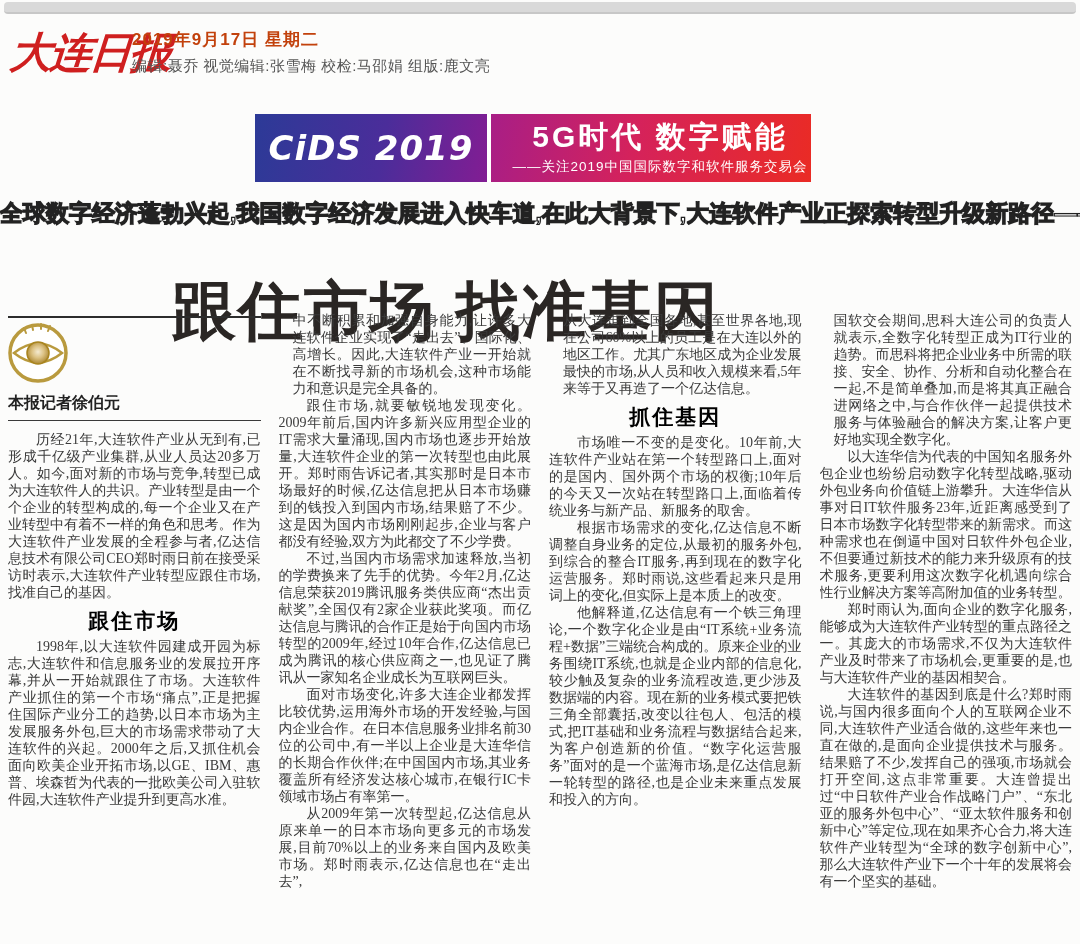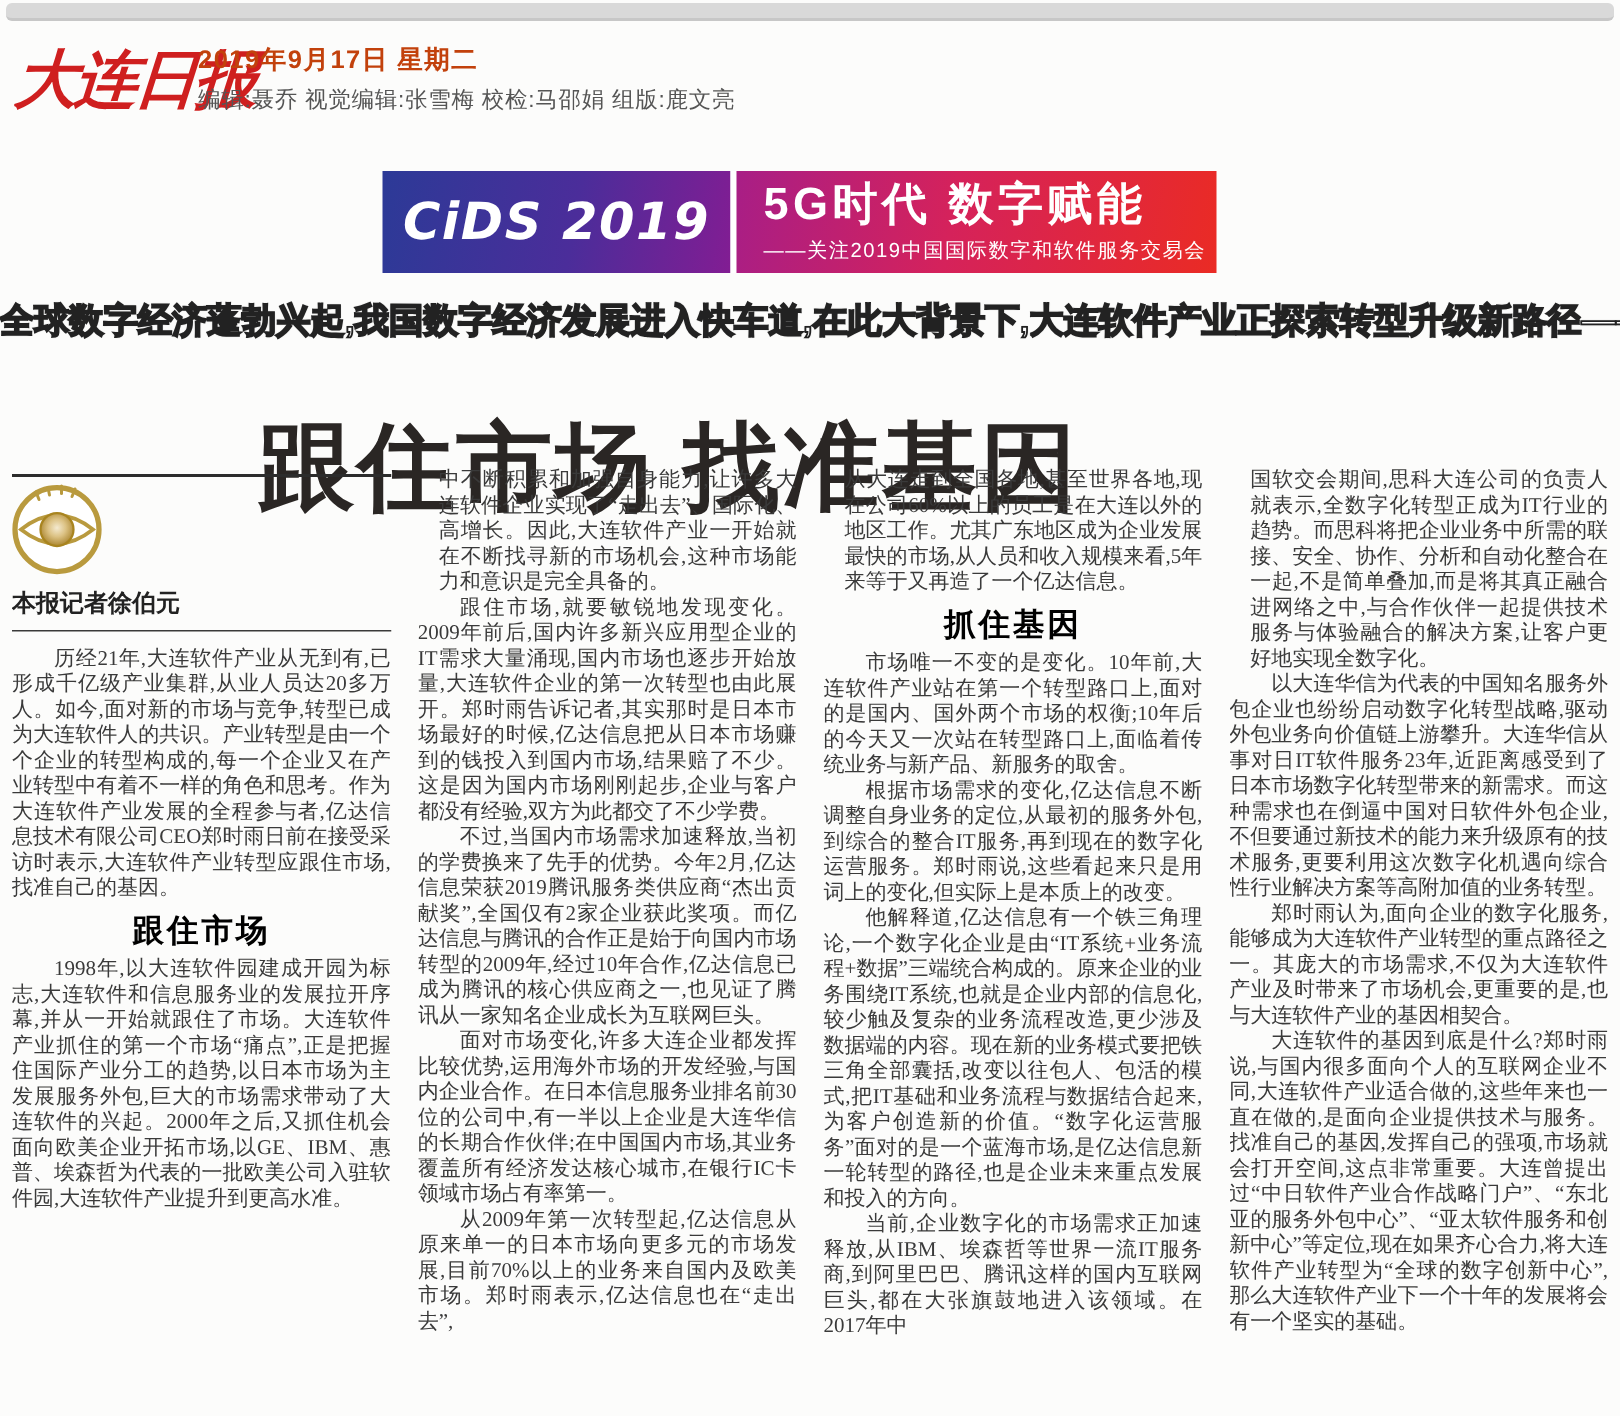--- a/index.html
+++ b/index.html
@@ -18,21 +18,21 @@
   .mast-info{position:absolute;top:28px;left:132px;white-space:nowrap;}
   .date-line{font-family:"Liberation Sans",sans-serif;font-size:17px;color:#c2410c;font-weight:700;letter-spacing:1px;}
   .editors-line{font-family:"Liberation Sans",sans-serif;font-size:15px;color:#555;margin-top:6px;letter-spacing:0.5px;}
   
   .banner{position:absolute;left:255px;top:114px;width:556px;height:68px;display:flex;}
   .banner-left{width:232px;height:100%;background:linear-gradient(100deg,#2c3a97 0%,#4b2d9a 55%,#821d93 100%);
     display:flex;align-items:center;justify-content:center;}
   .fair-logo{font-family:"DejaVu Sans",sans-serif;font-style:italic;font-weight:800;font-size:34px;color:#fff;letter-spacing:1px;}
   .banner-gap{width:4px;height:100%;background:#fff;}
   .banner-right{flex:1;height:100%;background:linear-gradient(100deg,#a81e86 0%,#d5225b 45%,#ea2b24 100%);
-    display:flex;flex-direction:column;justify-content:center;padding-left:18px;box-sizing:border-box;}
+    display:flex;flex-direction:column;justify-content:center;padding-left:18px;box-sizing:border-box;align-items:center;}
   .banner-slogan{font-family:"Liberation Sans",sans-serif;font-weight:900;font-size:30px;color:#fff;letter-spacing:3px;line-height:34px;}
   .banner-subtitle{font-family:"Liberation Sans",sans-serif;font-size:13.5px;color:#fff;margin-top:4px;letter-spacing:1px;}
   
   .standfirst{
     position:absolute;top:198px;left:0;width:1080px;text-align:center;
     font-family:"Liberation Sans",sans-serif;font-weight:800;font-size:23px;letter-spacing:0px;
     color:#fff;-webkit-text-stroke:1.2px #222;
     text-shadow:0 0 1px #222;
     white-space:nowrap;
   }
@@ -129,23 +129,22 @@
     <p class="p">面对市场变化,许多大连企业都发挥比较优势,运用海外市场的开发经验,与国内企业合作。在日本信息服务业排名前30位的公司中,有一半以上企业是大连华信的长期合作伙伴;在中国国内市场,其业务覆盖所有经济发达核心城市,在银行IC卡领域市场占有率第一。</p>
     <p class="p">从2009年第一次转型起,亿达信息从原来单一的日本市场向更多元的市场发展,目前70%以上的业务来自国内及欧美市场。郑时雨表示,亿达信息也在“走出去”,</p>
   </div>
 
   <div class="col">
     <p class="p cont">从大连走到全国各地,甚至世界各地,现在公司60%以上的员工是在大连以外的地区工作。尤其广东地区成为企业发展最快的市场,从人员和收入规模来看,5年来等于又再造了一个亿达信息。</p>
     <h3 class="subhead">抓住基因</h3>
     <p class="p">市场唯一不变的是变化。10年前,大连软件产业站在第一个转型路口上,面对的是国内、国外两个市场的权衡;10年后的今天又一次站在转型路口上,面临着传统业务与新产品、新服务的取舍。</p>
     <p class="p">根据市场需求的变化,亿达信息不断调整自身业务的定位,从最初的服务外包,到综合的整合IT服务,再到现在的数字化运营服务。郑时雨说,这些看起来只是用词上的变化,但实际上是本质上的改变。</p>
     <p class="p">他解释道,亿达信息有一个铁三角理论,一个数字化企业是由“IT系统+业务流程+数据”三端统合构成的。原来企业的业务围绕IT系统,也就是企业内部的信息化,较少触及复杂的业务流程改造,更少涉及数据端的内容。现在新的业务模式要把铁三角全部囊括,改变以往包人、包活的模式,把IT基础和业务流程与数据结合起来,为客户创造新的价值。“数字化运营服务”面对的是一个蓝海市场,是亿达信息新一轮转型的路径,也是企业未来重点发展和投入的方向。</p>
-    <p class="p">当前,企业数字化的市场需求正加速释放,从IBM、埃森哲等世界一流IT服务商,到阿里巴巴、腾讯这样的国内互联网巨头,都在大张旗鼓地进入该领域。在2017年中</p>
   </div>
 
   <div class="col">
     <p class="p cont">国软交会期间,思科大连公司的负责人就表示,全数字化转型正成为IT行业的趋势。而思科将把企业业务中所需的联接、安全、协作、分析和自动化整合在一起,不是简单叠加,而是将其真正融合进网络之中,与合作伙伴一起提供技术服务与体验融合的解决方案,让客户更好地实现全数字化。</p>
     <p class="p">以大连华信为代表的中国知名服务外包企业也纷纷启动数字化转型战略,驱动外包业务向价值链上游攀升。大连华信从事对日IT软件服务23年,近距离感受到了日本市场数字化转型带来的新需求。而这种需求也在倒逼中国对日软件外包企业,不但要通过新技术的能力来升级原有的技术服务,更要利用这次数字化机遇向综合性行业解决方案等高附加值的业务转型。</p>
     <p class="p">郑时雨认为,面向企业的数字化服务,能够成为大连软件产业转型的重点路径之一。其庞大的市场需求,不仅为大连软件产业及时带来了市场机会,更重要的是,也与大连软件产业的基因相契合。</p>
-    <p class="p">大连软件的基因到底是什么?郑时雨说,与国内很多面向个人的互联网企业不同,大连软件产业适合做的,这些年来也一直在做的,是面向企业提供技术与服务。找准自己的基因,发挥自己的强项,市场就会打开空间,这点非常重要。大连曾提出过“中日软件产业合作战略门户”、“东北亚的服务外包中心”、“亚太软件服务和创新中心”等定位,现在如果齐心合力,将大连软件产业转型为“全球的数字创新中心”,那么大连软件产业下一个十年的发展将会有一个坚实的基础。</p>
+    <p class="p">大连软件的基因到底是什么?郑时雨说,与国内很多面向个人的互联网企业不同,大连软件产业适合做的,这些年来也一直在做的,是面向企业提供技术与服务。结果赔了不少,发挥自己的强项,市场就会打开空间,这点非常重要。大连曾提出过“中日软件产业合作战略门户”、“东北亚的服务外包中心”、“亚太软件服务和创新中心”等定位,现在如果齐心合力,将大连软件产业转型为“全球的数字创新中心”,那么大连软件产业下一个十年的发展将会有一个坚实的基础。</p>
   </div>
 
 </div>
 
 </body></html>

